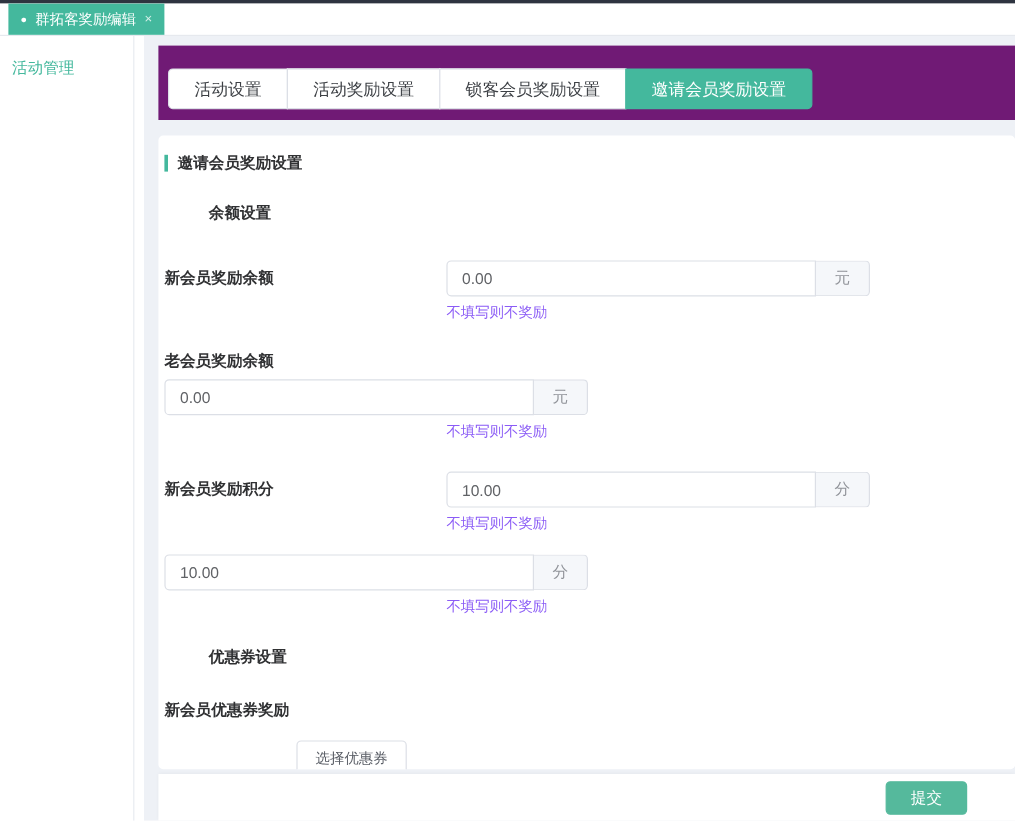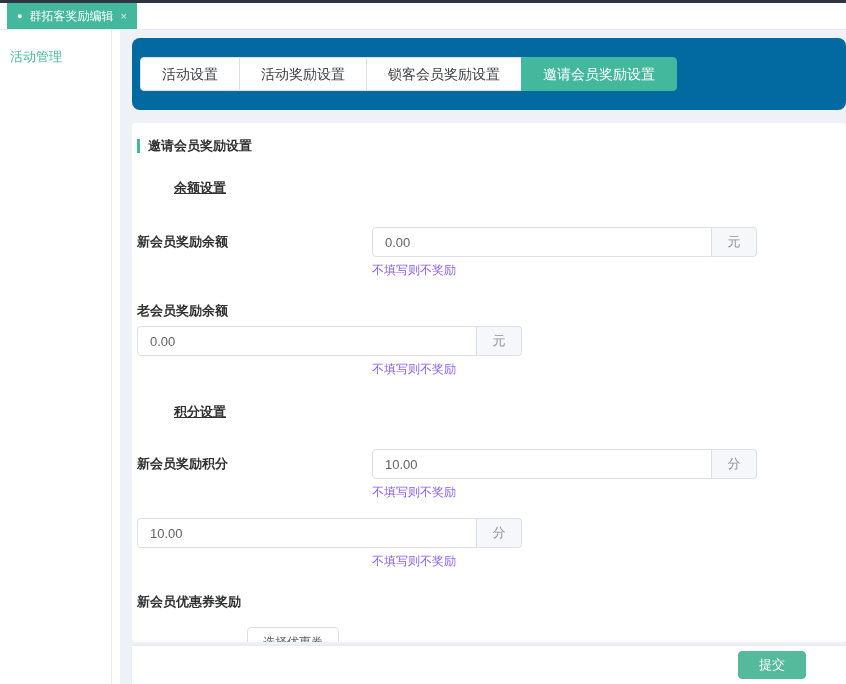--- a/index.html
+++ b/index.html
@@ -41,22 +41,22 @@
     padding: 6px 10px; cursor: pointer;
     white-space: nowrap;
   }
   .main {
     flex: 1; background: #eef1f6;
     padding: 8px 0 0 12px;
     display: flex; flex-direction: column;
   }
   
   .panel-tabs {
-    background: #0369a1; border-radius: 8px;
-    padding: 19px 12px 19px 8px;
+    background: #701a75; border-radius: 0;
+    padding: 19px 12px 9px 8px;
     margin-bottom: 13px;
   }
   .seg-group { display: inline-flex; }
   .seg-btn {
     height: 34px; line-height: 32px;
     padding: 0 21px; font-size: 14px;
     background: #ffffff; color: #3d4045;
     border: 1px solid #dcdfe6;
     margin-left: -1px;
     cursor: pointer; white-space: nowrap;
@@ -77,37 +77,37 @@
   .section-title {
     display: flex; align-items: center;
     font-size: 13px; font-weight: bold; color: #303133;
   }
   .section-title .bar {
     width: 3px; height: 14px; background: #44b89d;
     margin-right: 8px; flex: none;
   }
   .group-title {
     margin: 24px 0 0 37px;
-    font-size: 13px; font-weight: bold; color: #303133; text-decoration: underline;
+    font-size: 13px; font-weight: bold; color: #303133;
   }
   .group-title.gt-b { margin-top: 28px; }
   .group-title.gt-c { margin-top: 28px; }
   .field { display: flex; margin-top: 30px; }
   .field.tight { margin-top: 20px; flex-direction: column; }
   .field.m28 { margin-top: 28px; }
   .field.m27 { margin-top: 27px; }
   .field-label {
     width: 235px; flex: none;
     padding-right: 10px;
     font-size: 13px; font-weight: bold; color: #303133;
     line-height: 30px; white-space: nowrap;
   }
   .input-group { display: flex; }
   .text-input {
-    width: 340px; height: 30px;
+    width: 308px; height: 30px;
     border: 1px solid #dcdfe6; border-radius: 4px 0 0 4px;
     padding: 0 12px; font-size: 13px; color: #606266;
     outline: none; font-family: inherit; background: #fff;
   }
   .unit-box {
     width: 45px; height: 30px;
     border: 1px solid #dcdfe6; border-left: none;
     border-radius: 0 4px 4px 0;
     background: #f5f7fa; color: #909399;
     font-size: 13px;
@@ -193,40 +193,40 @@
       <div class="field tight">
         <div class="field-label">老会员奖励余额</div>
         <div class="input-group">
           <input class="text-input" type="text" value="0.00" style="">
           <div class="unit-box">元</div>
         </div>
       </div>
       <div class="hint">不填写则不奖励</div>
 
       
-      <div class="group-title gt-b">积分设置</div>
 
       <div class="field m28">
         <div class="field-label">新会员奖励积分</div>
         <div class="input-group">
           <input class="text-input" type="text" value="10.00" style="">
           <div class="unit-box">分</div>
         </div>
       </div>
       <div class="hint">不填写则不奖励</div>
 
       <div class="field tight">
         <div class="input-group">
           <input class="text-input" type="text" value="10.00" style="">
           <div class="unit-box">分</div>
         </div>
       </div>
       <div class="hint">不填写则不奖励</div>
 
       
+      <div class="group-title gt-c">优惠券设置</div>
 
       <div class="field m27">
         <div class="field-label coupon-label">新会员优惠券奖励</div>
       </div>
 
       <button class="coupon-btn">选择优惠券</button>
 
     </div>
 
     <div class="footer">

